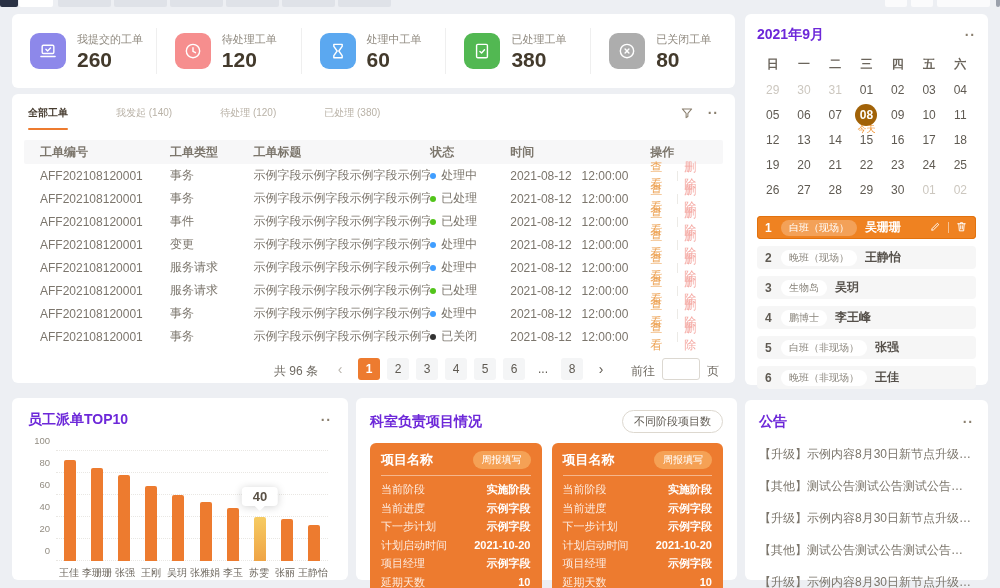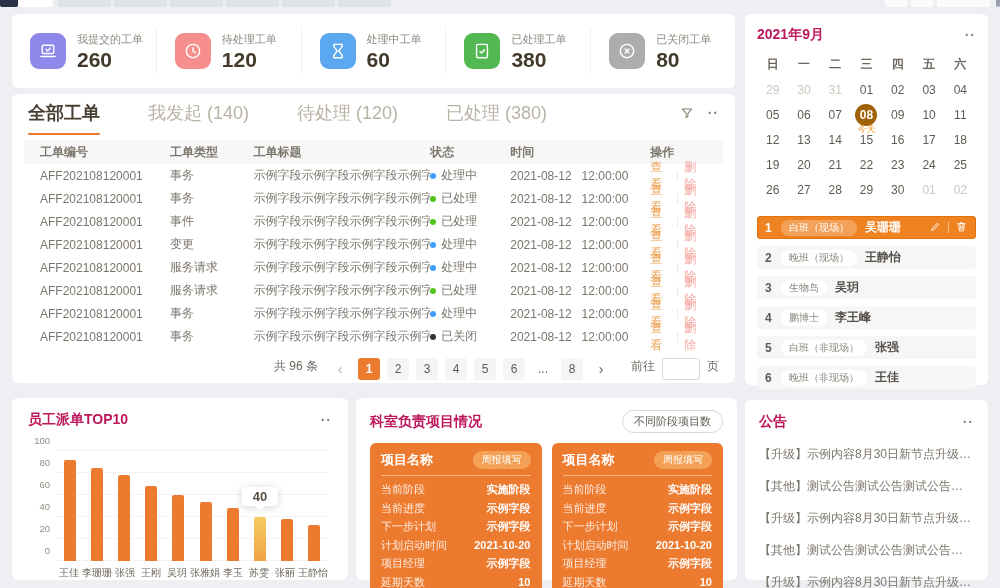--- a/index.html
+++ b/index.html
@@ -36,52 +36,52 @@
   .stat + .stat{border-left:1px solid #efefef;}
   .stat-icon{width:36px;height:36px;border-radius:9px;display:flex;align-items:center;justify-content:center;flex:none;}
   .stat-icon svg{width:20px;height:20px;}
   .stat-text{margin-left:11px;}
   .stat-label{font-size:11px;color:#8f897f;margin-bottom:2px;white-space:nowrap;}
   .stat-value{font-size:21px;font-weight:bold;color:#433a2c;line-height:1;}
 
   
   #worktable-panel{left:12px;top:94px;width:723px;height:289px;}
   .tabs-row{height:38px;display:flex;align-items:center;padding:0 16px;}
-  .tab{font-size:18px;color:var(--muted);margin-right:48px;position:relative;cursor:pointer;white-space:nowrap;}
+  .tab{font-size:10px;color:var(--muted);margin-right:48px;position:relative;cursor:pointer;white-space:nowrap;}
   .tab.active{color:#473d31;font-weight:bold;}
   .tab.active::after{content:'';position:absolute;left:0;right:0;bottom:-10px;height:2px;background:var(--orange);border-radius:1px;}
   .tab-tools{margin-left:auto;display:flex;align-items:center;gap:14px;color:#8a7f6e;}
   .tab-tools svg{width:14px;height:14px;display:block;}
   .more-dots{font-size:14px;font-weight:bold;color:#8a7f6e;letter-spacing:1px;line-height:1;cursor:pointer;}
   .thead{margin:8px 12px 0;height:24px;background:#f7f7f8;border-radius:2px;display:flex;align-items:center;padding:0 16px;font-size:12px;font-weight:bold;color:#7c766c;}
   .trow{margin:0 12px;height:23px;display:flex;align-items:center;padding:0 16px;font-size:12px;color:#7b756c;}
   .c1{width:19.5%;}
   .c2{width:12.5%;}
   .c3{width:26.5%;white-space:nowrap;overflow:hidden;}
   .c4{width:12%;display:flex;align-items:center;gap:5px;}
   .c5{width:21%;display:flex;gap:10px;}
   .c6{width:8%;display:flex;align-items:center;}
   .dot{width:6px;height:6px;border-radius:50%;display:inline-block;flex:none;}
   .act-view{color:#EDA254;cursor:pointer;}
   .act-sep{width:1px;height:10px;background:#eceae6;margin:0 7px;}
   .act-del{color:#F4A7A1;cursor:pointer;}
-  .pagination{display:flex;align-items:flex-start;justify-content:flex-end;gap:7px;padding:10px 16px 0 0;font-size:12px;color:#6f6a62;}
+  .pagination{display:flex;align-items:flex-end;justify-content:flex-end;gap:7px;padding:10px 16px 0 0;font-size:12px;color:#6f6a62;}
   .pg-total{margin-right:4px;}
   .pg-arrow{width:22px;height:22px;border-radius:3px;display:flex;align-items:center;justify-content:center;color:#b9b4ac;font-size:14px;cursor:pointer;background:#fff;}
   .pg-arrow.next{color:#5f5a52;}
   .pg-num{min-width:22px;height:22px;border-radius:3px;display:flex;align-items:center;justify-content:center;background:#f4f5f6;color:#5f5a52;cursor:pointer;}
   .pg-num.active{background:var(--orange);color:#fff;font-weight:bold;}
   .pg-num.dots{background:transparent;}
   .pg-goto{margin-left:12px;}
   .pg-input{width:38px;height:22px;border:1px solid #dcd8d1;border-radius:3px;outline:none;padding:0 4px;font-size:12px;}
 
   
   #calendar-panel{left:745px;top:14px;width:243px;height:371px;padding:12px 12px 8px;}
   .panel-head{display:flex;align-items:center;justify-content:space-between;}
-  .panel-title{font-size:14px;font-weight:bold;color:#be185d;text-align:center;}
+  .panel-title{font-size:14px;font-weight:bold;color:#6d28d9;text-align:center;}
   .weekdays,.days-grid{display:grid;grid-template-columns:repeat(7,1fr);text-align:center;}
   .weekdays{margin-top:12px;font-size:12px;color:#6b655c;font-weight:bold;}
   .days-grid{margin-top:4px;}
   .day-cell{height:25px;display:flex;align-items:center;justify-content:center;font-size:12px;color:#5f5a52;position:relative;cursor:pointer;}
   .day-cell.muted{color:#ccc7bf;}
   .day-today{width:22px;height:22px;border-radius:50%;background:#a16207;color:#fff;display:flex;align-items:center;justify-content:center;font-weight:bold;}
   .today-label{position:absolute;top:21px;left:0;right:0;font-size:9px;color:#F08A1E;z-index:2;}
   .shift-list{margin-top:14px;}
   .shift-row{height:23px;border-radius:4px;background:#f6f6f6;display:flex;align-items:center;padding:0 8px;margin-bottom:7px;}
   .shift-row.active{background:#EF8221;box-shadow:inset 0 0 0 1px #e2720e;}

